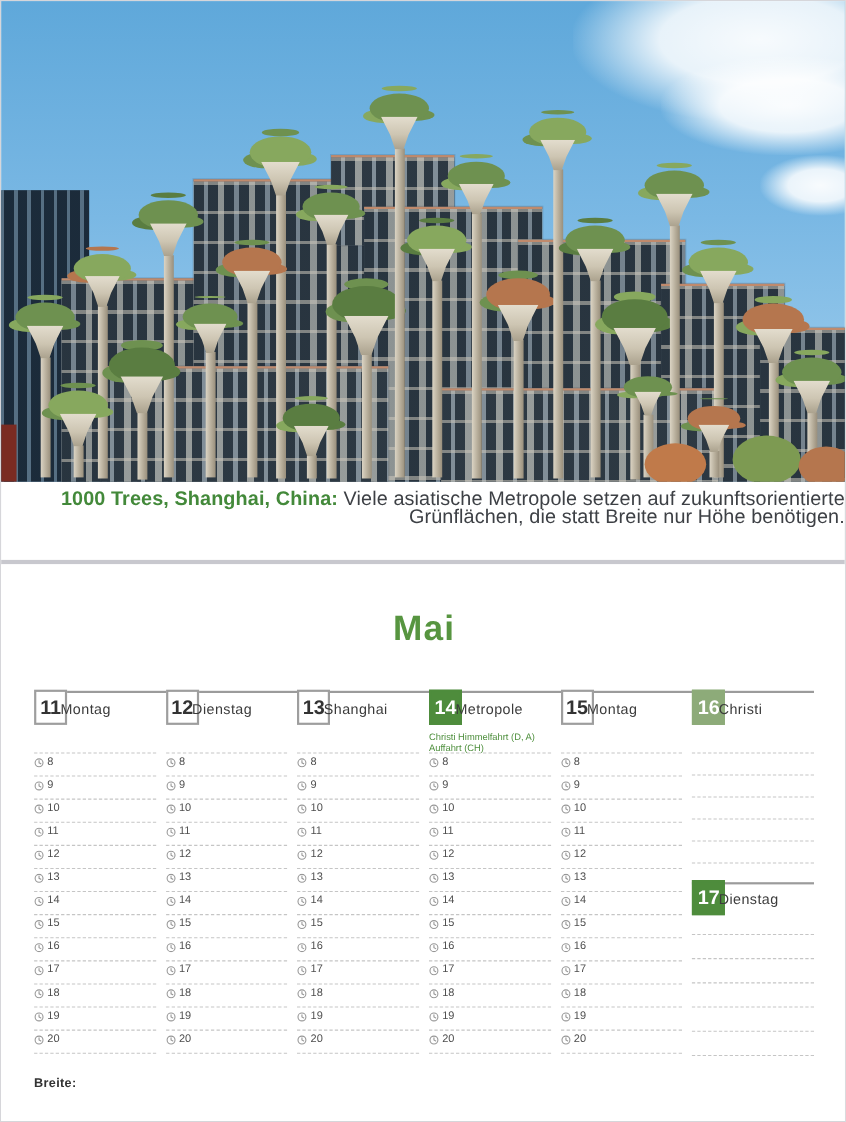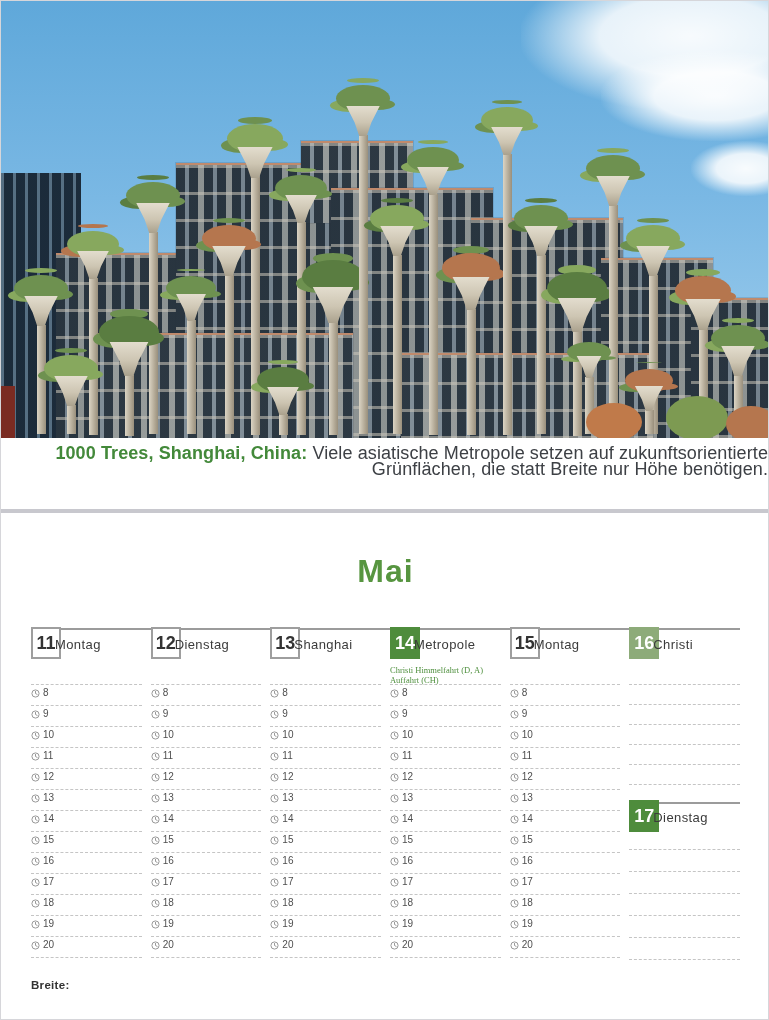--- a/index.html
+++ b/index.html
@@ -59,21 +59,21 @@
   .col{position:relative;padding-top:56px;}
   .daybox{
     position:absolute;top:-1px;left:0;width:30px;height:32px;z-index:2;
     display:flex;align-items:center;justify-content:center;
     font-size:18px;font-weight:700;color:#333;background:#fff;
     border:2px solid #9e9e9e;box-sizing:border-box;
   }
   .daybox.solid-green{background:#4e8c3c;border-color:#4e8c3c;color:#fff;}
   .daybox.light-green{background:#8dab79;border-color:#8dab79;color:#fff;}
   .dayname{position:absolute;top:9px;left:24px;font-size:13px;color:#3b3b3b;letter-spacing:.4px;z-index:2;}
-  .holiday{position:absolute;top:37px;left:0;font-size:8.5px;line-height:1.2;color:#4e8f3d;white-space:nowrap;z-index:2;font-family:Liberation Serif, serif;}
+  .holiday{position:absolute;top:37px;left:0;font-size:8.5px;line-height:1.2;color:#4e8f3d;white-space:nowrap;z-index:2;}
   .hours{border-top:1px dashed #c5c5c5;}
   .hrow{height:21px;box-sizing:border-box;border-bottom:1px dashed #c5c5c5;
     display:flex;align-items:flex-start;gap:3px;padding-top:3px;}
   .hrow .hnum{font-size:10px;color:#4e4e4e;line-height:10px;}
   .clock{flex:0 0 auto;margin-top:0.5px;}
   .satlines{border-top:1px dashed #c5c5c5;}
   .srow-a{height:20px;box-sizing:border-box;border-bottom:1px dashed #c5c5c5;}
   .srow-b{height:22px;box-sizing:border-box;border-bottom:1px dashed #c5c5c5;}
   .sunhead{position:relative;height:33px;margin-top:16px;}
   .sunhead::before{content:"";position:absolute;left:0;right:0;top:1px;height:2px;background:#9b9b9b;}

